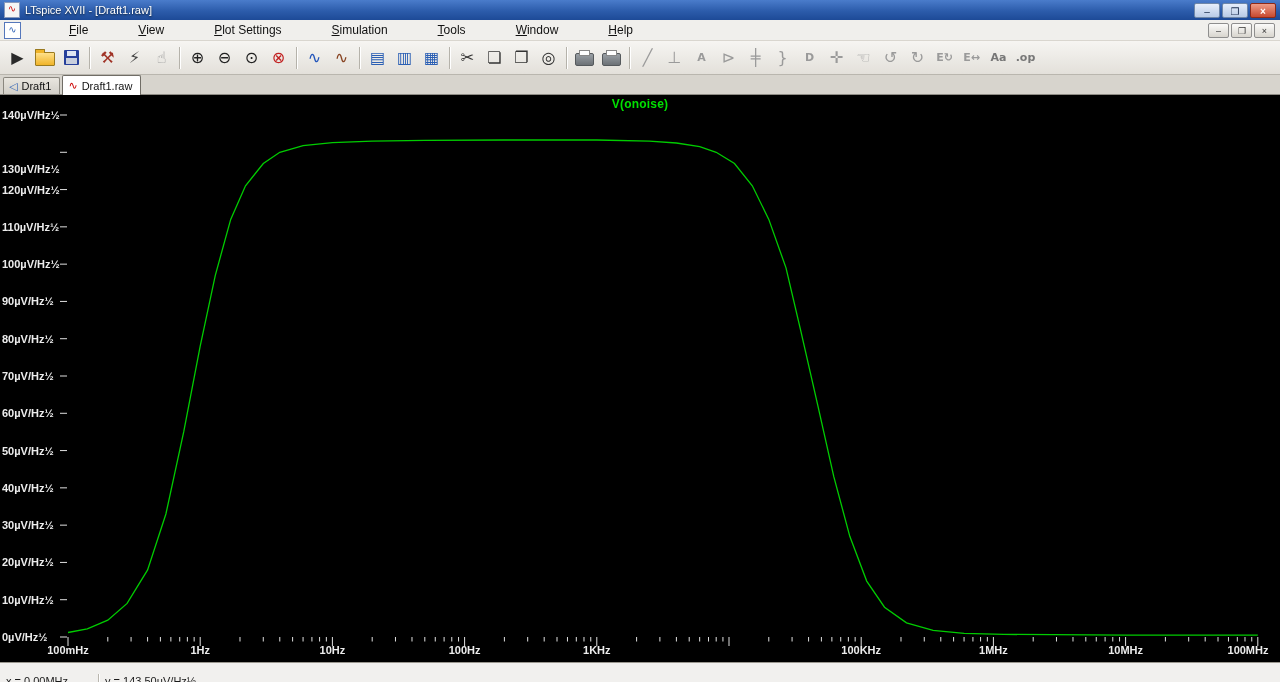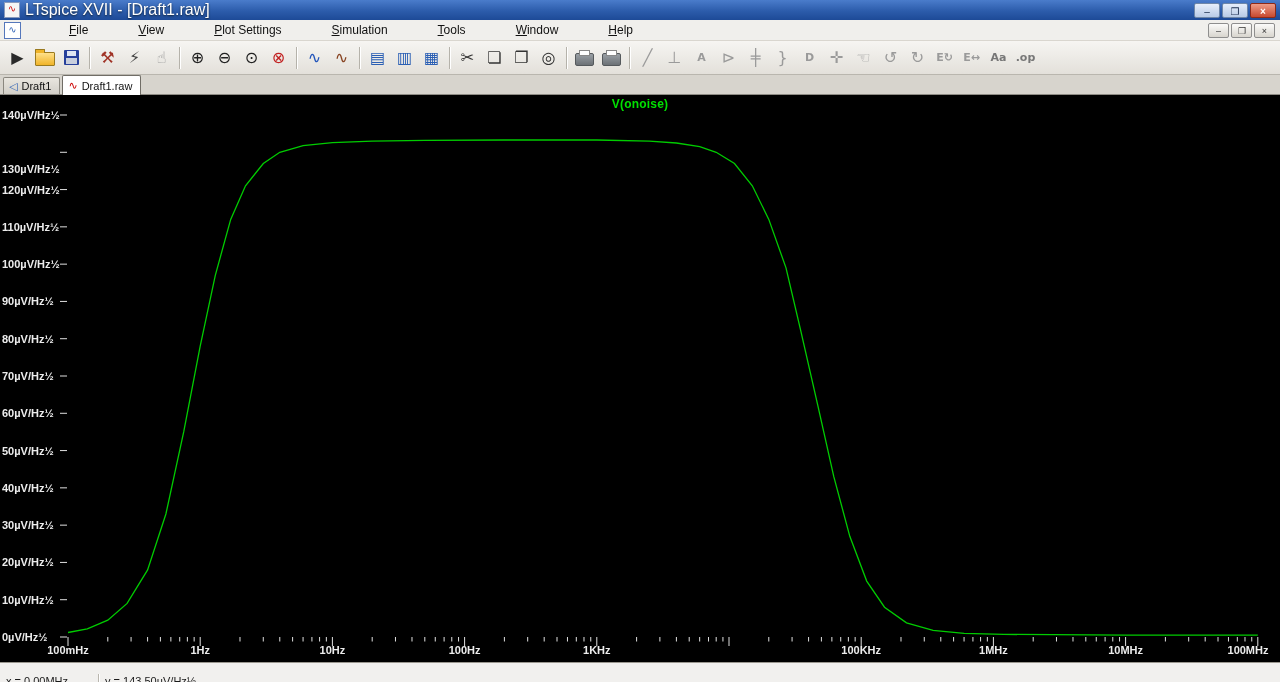--- a/index.html
+++ b/index.html
@@ -5,21 +5,21 @@
   html,body { margin:0; padding:0; background:#555; font-family:"Liberation Sans",sans-serif; }
   .app { position:relative; width:1280px; height:682px; background:#ece9e2; overflow:hidden;
          box-shadow:0 0 0 1px #30507e inset; }
 
   
   .titlebar { position:absolute; left:0; top:0; width:1280px; height:20px;
     background:linear-gradient(180deg,#4a7ccB 0%,#2c5cab 55%,#1d4a97 100%);
     display:flex; align-items:center; padding:0 4px; box-sizing:border-box; color:#fff; }
   .app-icon { width:14px; height:14px; background:#f5f5f5; border:1px solid #8899bb;
     color:#c00; font-size:10px; line-height:12px; text-align:center; margin-right:5px; }
-  .title-text { font-size:16px; color:#fff; text-shadow:0 1px 2px #123; white-space:nowrap;text-align:right; }
+  .title-text { font-size:11px; color:#fff; text-shadow:0 1px 2px #123; white-space:nowrap;text-align:right; }
   .winbtns { margin-left:auto; display:flex; gap:2px; }
   .winbtn { width:26px; height:15px; font-size:10px; line-height:13px; text-align:center;
     border:1px solid #6f87a8; border-radius:2px; color:#1a2c4c;
     background:linear-gradient(180deg,#e6eefb,#b9cbe6); cursor:default; }
   .winbtn.close { background:linear-gradient(180deg,#ef9b86,#c6492f); border-color:#8d2a18;
     color:#fff; font-weight:bold; }
 
   
   .menubar { position:absolute; left:0; top:20px; width:1280px; height:21px; background:#f0efec;
     border-bottom:1px solid #d9d6cf; display:flex; align-items:center; padding:0 2px; box-sizing:border-box; }

